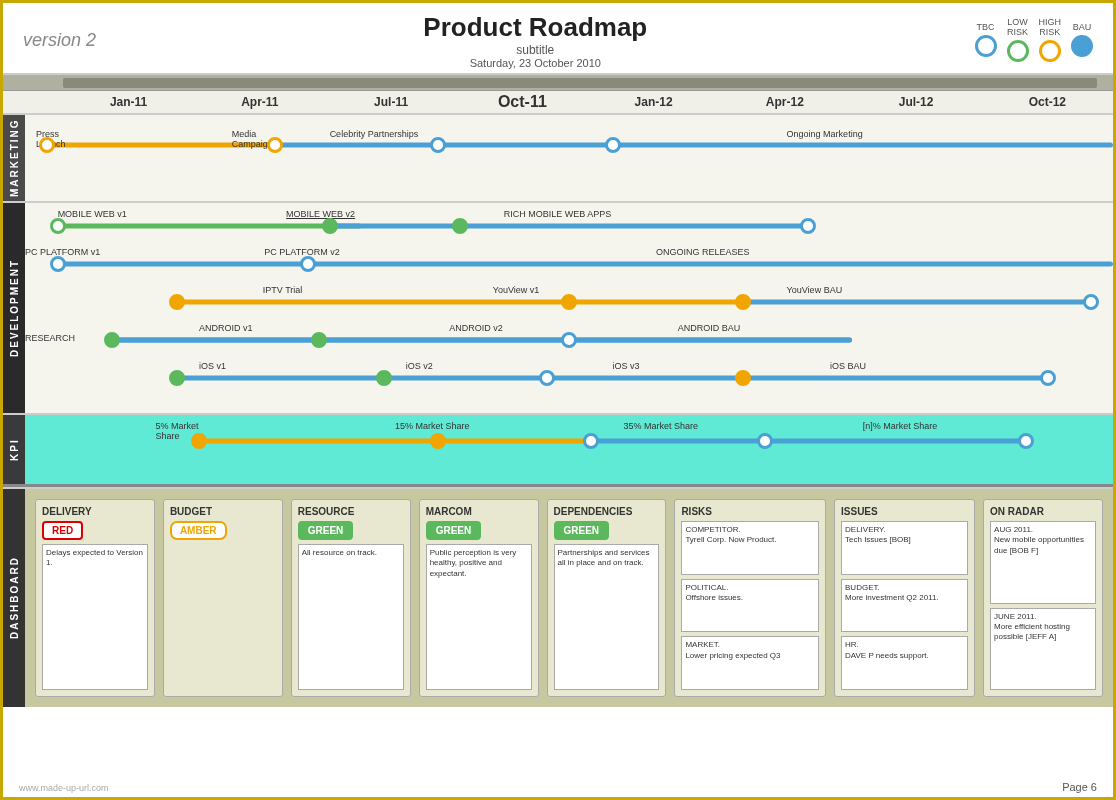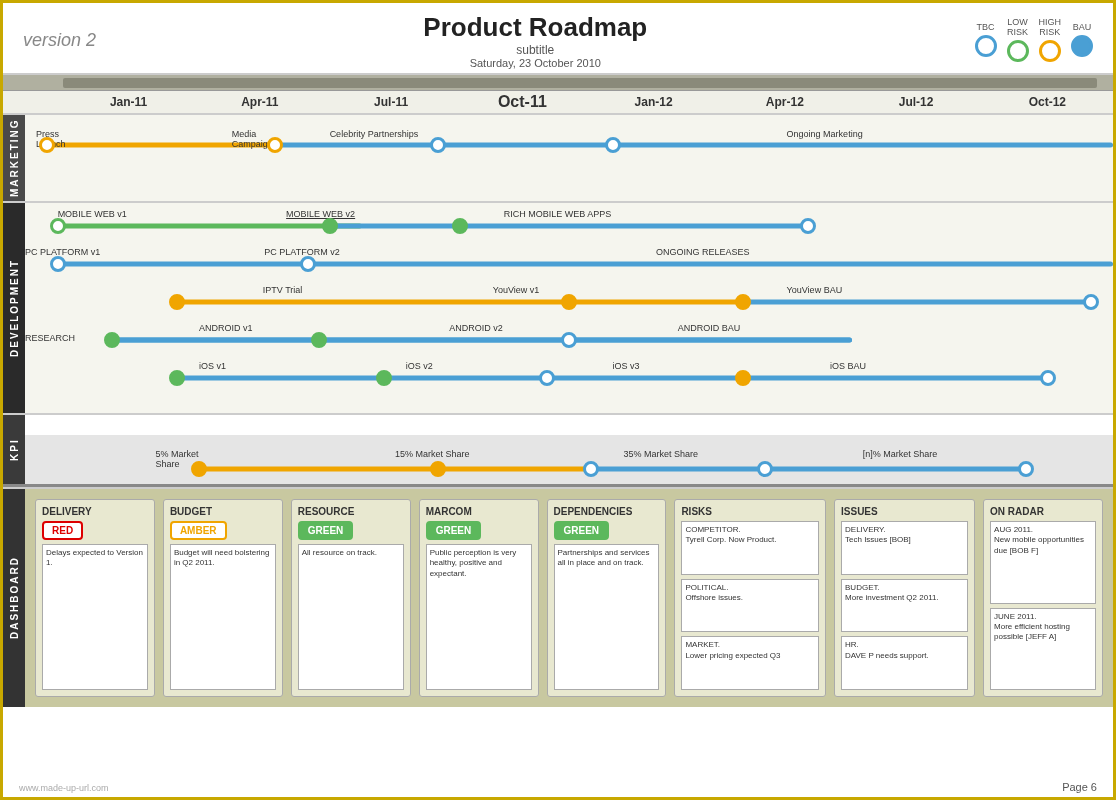--- a/index.html
+++ b/index.html
@@ -153,21 +153,21 @@
       display: inline-block;
       padding: 2px 8px;
       border-radius: 4px;
       font-size: 10px;
       font-weight: bold;
       border: 2px solid;
       text-align: center;
       width: fit-content;
     }
     .badge-red { border-color: #d00; color: #d00; background: #fff; }
-    .badge-amber { border-color: #f0a500; color: #f0a500; background: #fff; }
+    .badge-amber { border-color: #f0a500; color: #f0a500; background: #fff; border-radius: 7px; }
     .badge-green { border-color: #5cb85c; color: #5cb85c; background: #5cb85c; color: #fff; }
     .dash-note-box {
       background: #fff;
       border: 1px solid #aaa;
       padding: 3px;
       flex: 1;
       font-size: 8px;
       color: #333;
       line-height: 1.3;
     }
@@ -365,21 +365,21 @@
       <div class="h-label" style="left:74%; top:2px;">iOS BAU</div>
       <div class="h-node" style="left:94%; border:3px solid #4a9fd4; background:#fff;"></div>
     </div>
   </div>
 </div>
 
 <div class="section-wrapper" style="height:72px; border-bottom:3px solid #888;">
   <div class="section-label kpi">
     <span>KPI</span>
   </div>
-  <div style="flex:1; position:relative; background:#e5e5e5; overflow:hidden; padding-top:12px;margin-top:20px;">
+  <div style="flex:1; position:relative; background:#5eead4; overflow:hidden; padding-top:4px;">
     <div class="row-container" style="height:44px;">
 
       <div class="h-line orange" style="left:16%; width:22%; background:#f0a500;"></div>
       <div class="h-node" style="left:16%; border:3px solid #f0a500; background:#f0a500;"></div>
       <div class="h-label" style="left:12%; top:2px;">5% Market<br>Share</div>
       <div class="h-line orange" style="left:38%; width:14%; background:#f0a500;"></div>
       <div class="h-node" style="left:38%; border:3px solid #f0a500; background:#f0a500;"></div>
       <div class="h-label" style="left:34%; top:2px;">15% Market Share</div>
       <div class="h-line blue" style="left:52%; width:16%; background:#4a9fd4;"></div>
       <div class="h-node" style="left:52%; border:3px solid #4a9fd4; background:#fff;"></div>
@@ -402,23 +402,20 @@
       <div class="dash-card-title">DELIVERY</div>
       <div class="dash-badge badge-red">RED</div>
       <div class="dash-note-box">
         <span>Delays expected to Version 1.</span>
       </div>
     </div>
 
     <div class="dash-card">
       <div class="dash-card-title">BUDGET</div>
       <div class="dash-badge badge-amber">AMBER</div>
-      <div class="dash-note-box">
-        <span>Budget will need bolstering in Q2 2011.</span>
-      </div>
     </div>
 
     <div class="dash-card">
       <div class="dash-card-title">RESOURCE</div>
       <div class="dash-badge badge-green">GREEN</div>
       <div class="dash-note-box">
         <span>All resource on track.</span>
       </div>
     </div>
 

